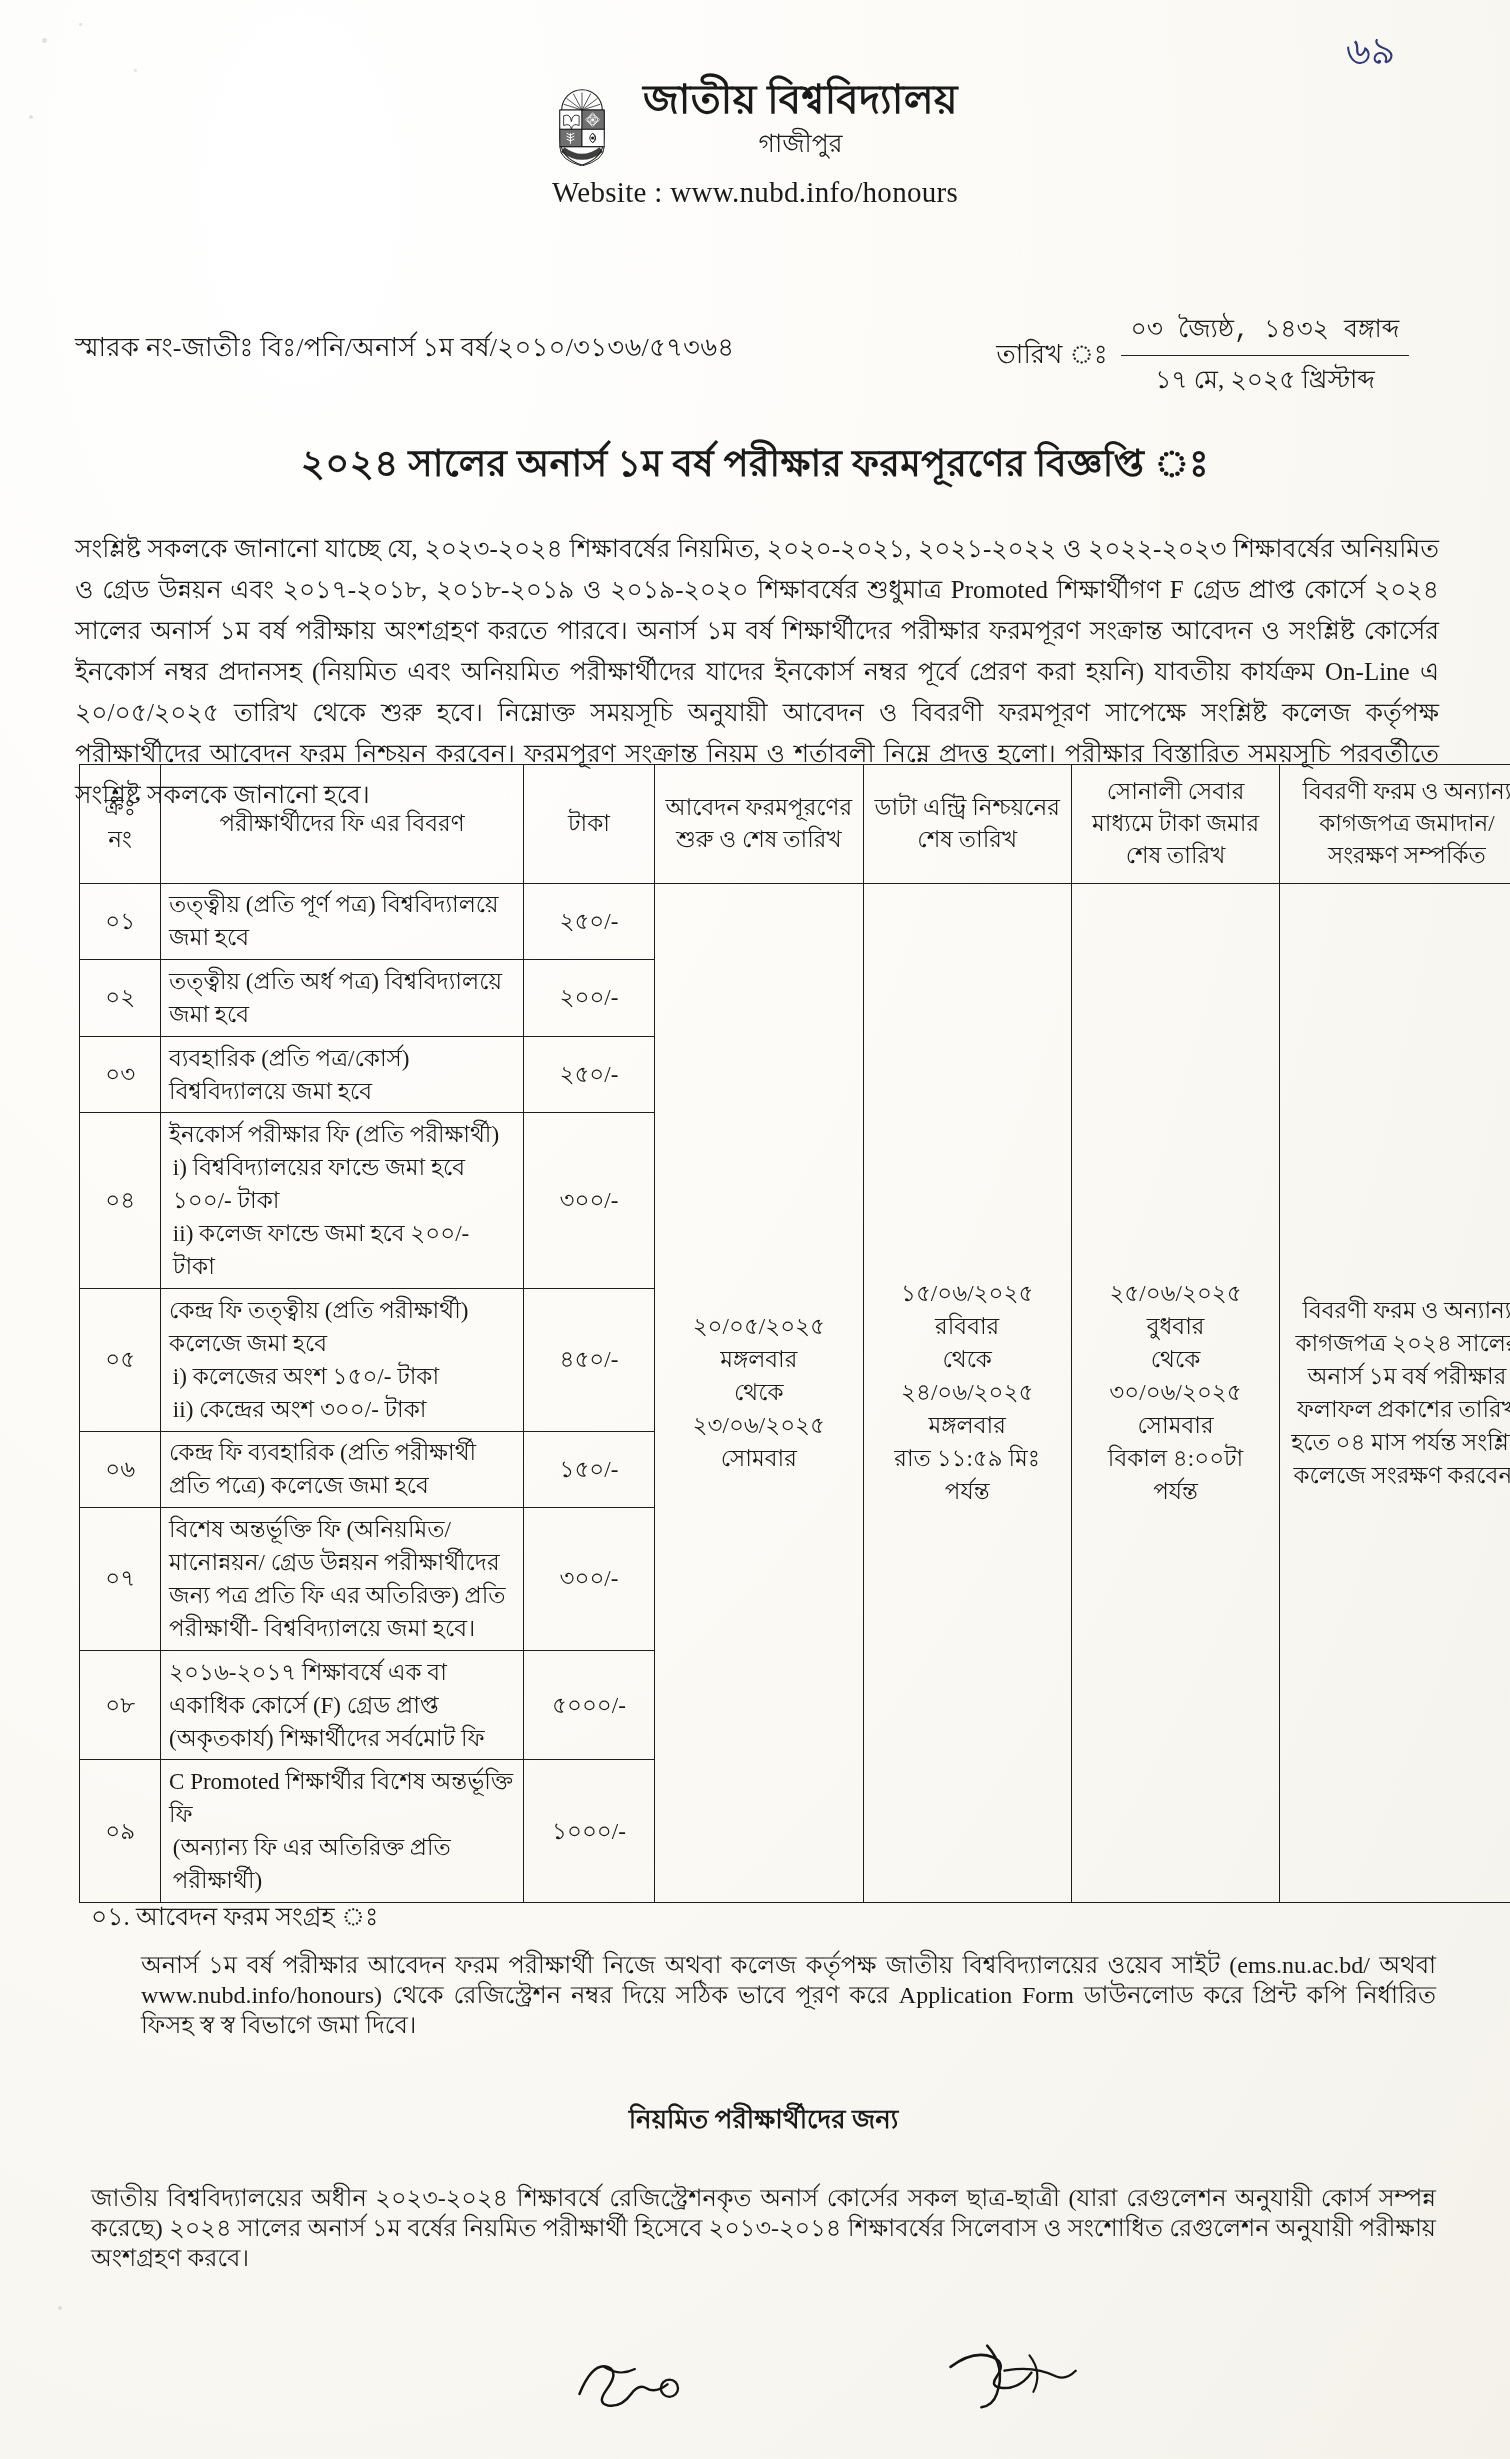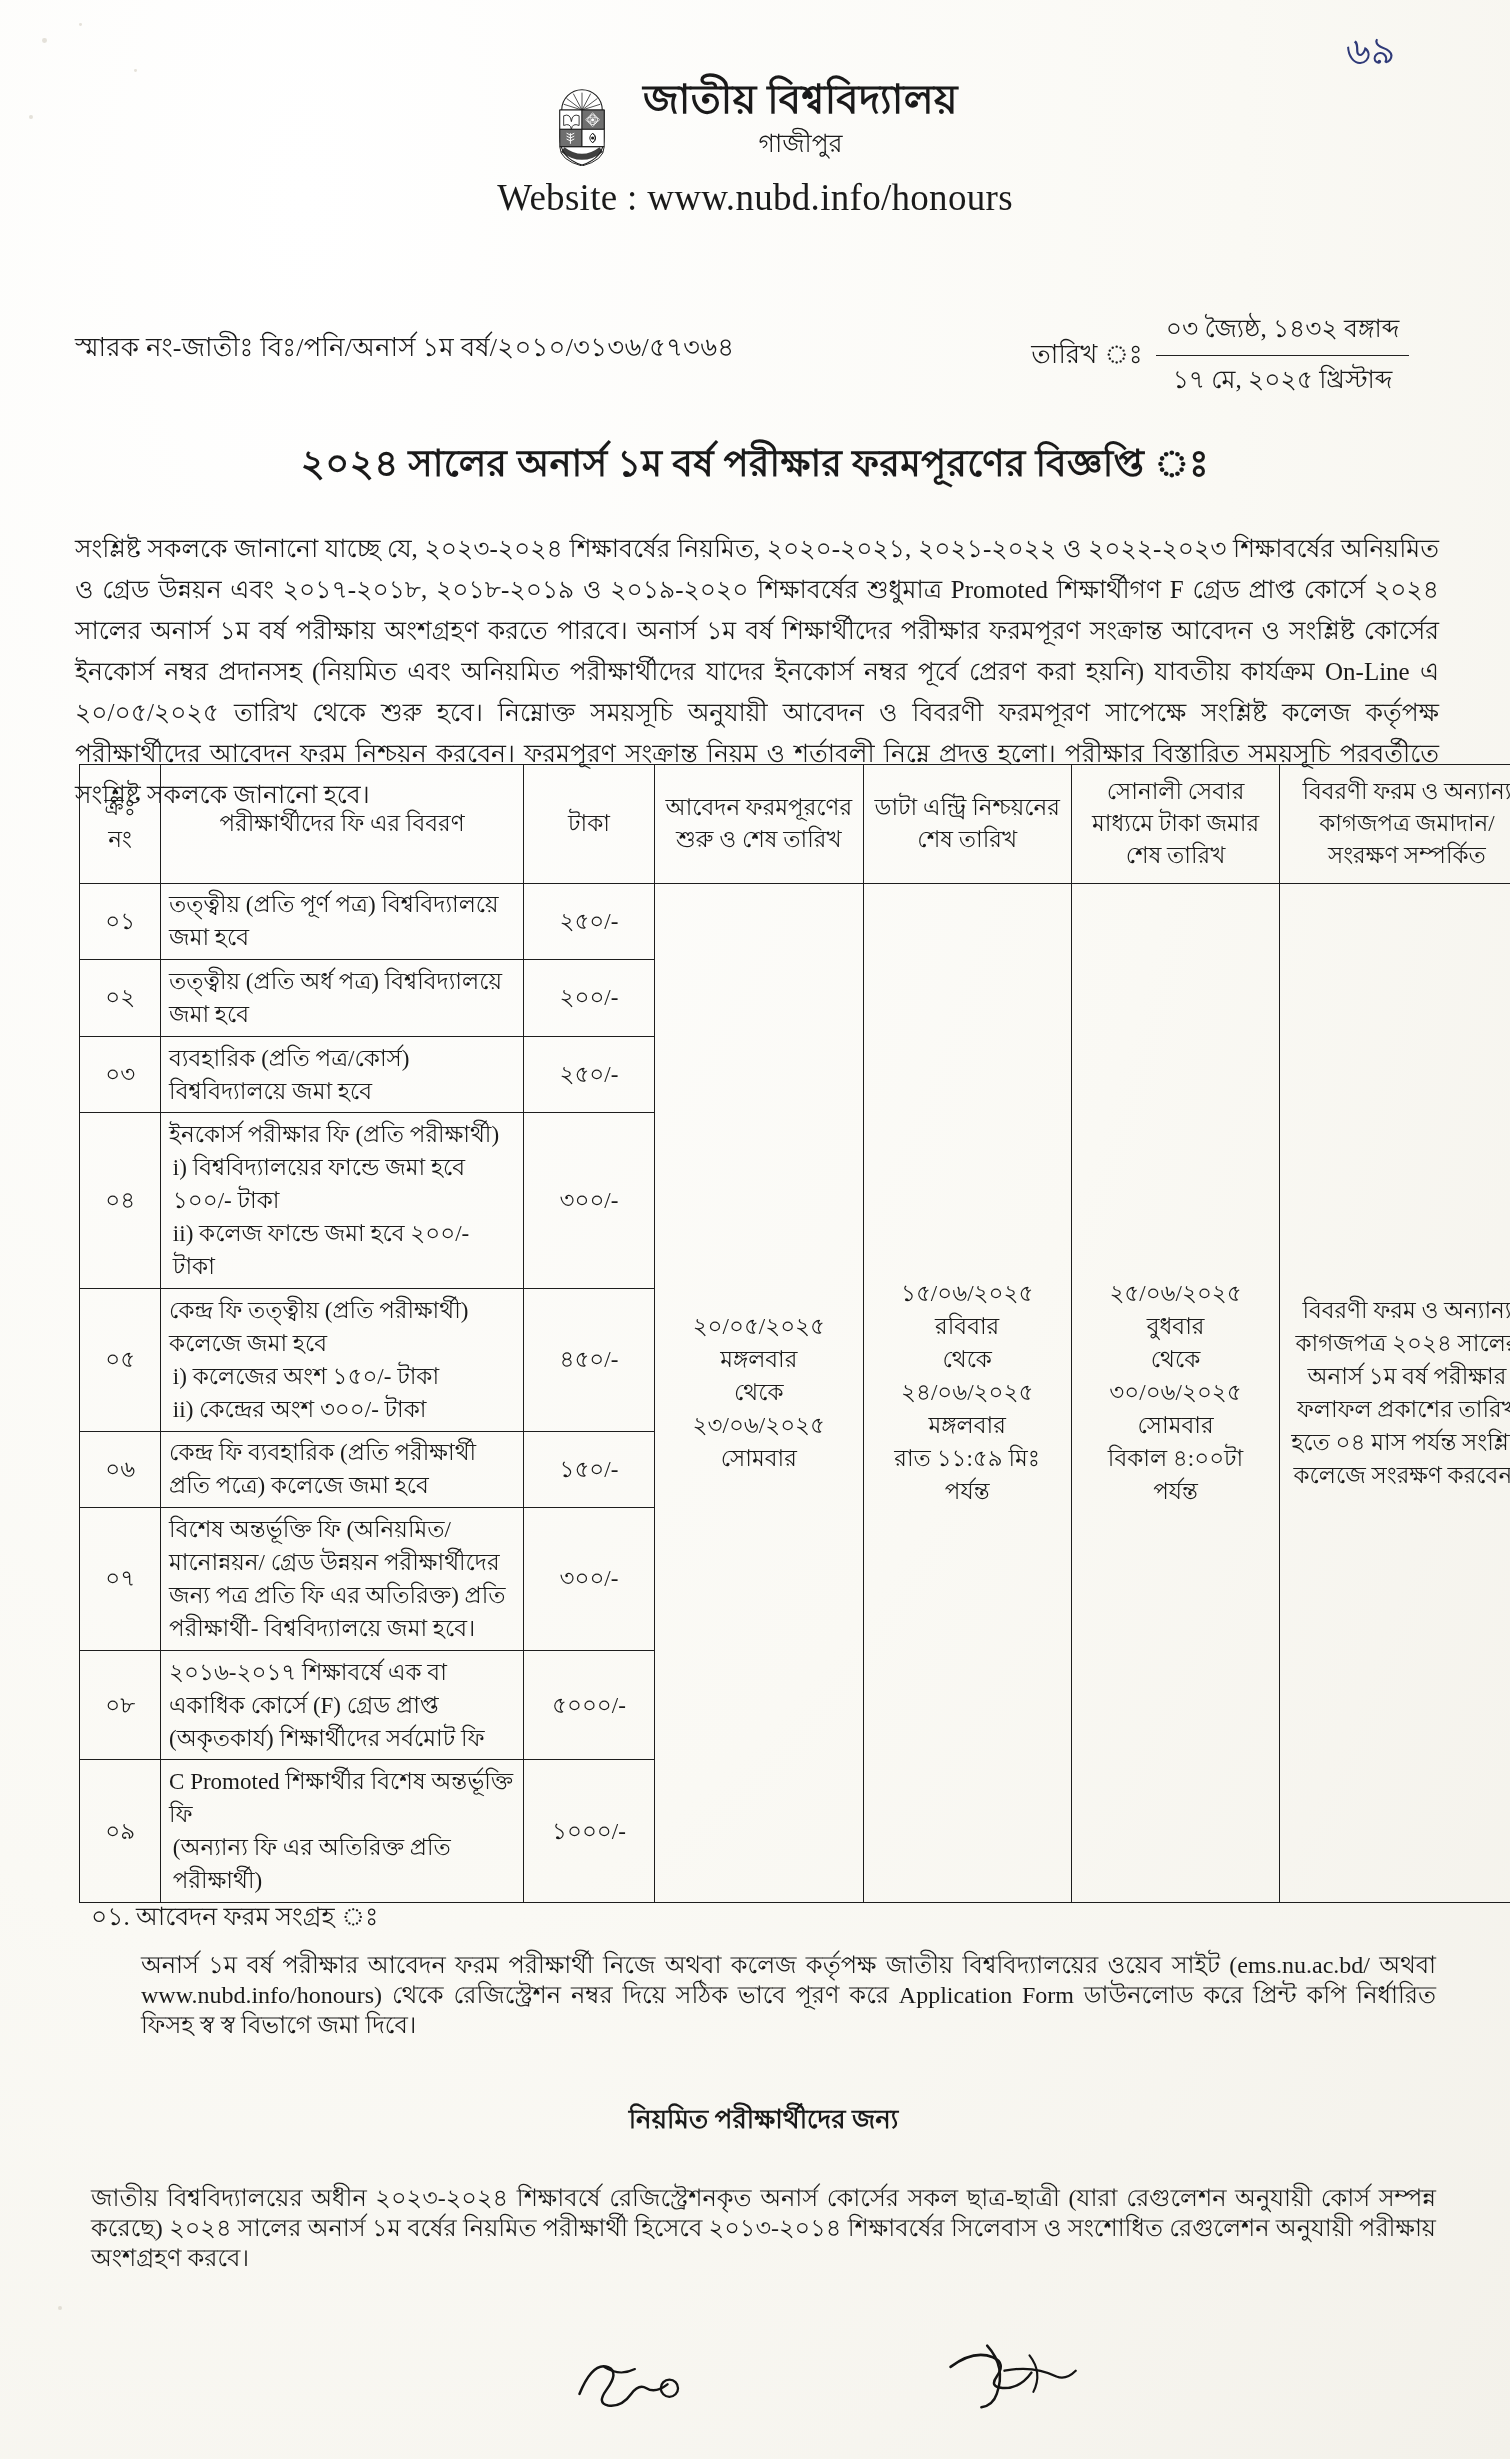--- a/index.html
+++ b/index.html
@@ -32,21 +32,21 @@
     display:inline-block;vertical-align:middle;
     width:60px;height:83px;margin-right:27px;position:relative;top:5.8px;
   }
   .headtext{display:inline-block;vertical-align:middle;text-align:center;}
   .uni-name{
     font-size:40px;font-weight:700;letter-spacing:0.5px;line-height:1.15;
     font-family:"Liberation Serif","DejaVu Serif",serif;
   }
   .uni-place{font-size:25px;line-height:1.35;margin-top:4px;}
   .website{
-    margin-top:15.4px;font-size:37px;letter-spacing:0.3px;
+    margin-top:15.4px;font-size:29px;letter-spacing:0.3px;
     font-family:"Liberation Serif",serif;
   }
 
   
   .memorow{position:absolute;top:317px;left:0;width:100%;height:77px;}
   .memo{
     position:absolute;left:75px;top:9.6px;font-size:26px;letter-spacing:0.2px;
     white-space:nowrap;
   }
   .datewrap{position:absolute;right:101px;top:-7.7px;display:flex;align-items:center;gap:13.4px;}
@@ -160,21 +160,21 @@
       <div class="uni-place">গাজীপুর</div>
     </span>
     <div class="website">Website : www.nubd.info/honours</div>
   </div>
 
   <div class="memorow">
     <div class="memo">স্মারক নং-জাতীঃ বিঃ/পনি/অনার্স ১ম বর্ষ/২০১০/৩১৩৬/৫৭৩৬৪</div>
     <div class="datewrap">
       <span class="datelabel">তারিখ ঃ</span>
       <span class="datestack">
-        <span class="d1" style="display:block;">০৩ জ্যৈষ্ঠ, ১৪৩২ বঙ্গাব্দ</span>
+        <span class="d1" style="display:block;font-family:Liberation Mono, monospace;">০৩ জ্যৈষ্ঠ, ১৪৩২ বঙ্গাব্দ</span>
         <span class="d2" style="display:block;">১৭ মে, ২০২৫ খ্রিস্টাব্দ</span>
       </span>
     </div>
   </div>
 
   <div class="title">২০২৪ সালের অনার্স ১ম বর্ষ পরীক্ষার ফরমপূরণের বিজ্ঞপ্তি ঃ</div>
 
   <div class="intro">সংশ্লিষ্ট সকলকে জানানো যাচ্ছে যে, ২০২৩-২০২৪ শিক্ষাবর্ষের নিয়মিত, ২০২০-২০২১, ২০২১-২০২২ ও ২০২২-২০২৩ শিক্ষাবর্ষের অনিয়মিত ও গ্রেড উন্নয়ন এবং ২০১৭-২০১৮, ২০১৮-২০১৯ ও ২০১৯-২০২০ শিক্ষাবর্ষের শুধুমাত্র Promoted শিক্ষার্থীগণ F গ্রেড প্রাপ্ত কোর্সে ২০২৪ সালের অনার্স ১ম বর্ষ পরীক্ষায় অংশগ্রহণ করতে পারবে। অনার্স ১ম বর্ষ শিক্ষার্থীদের পরীক্ষার ফরমপূরণ সংক্রান্ত আবেদন ও সংশ্লিষ্ট কোর্সের ইনকোর্স নম্বর প্রদানসহ (নিয়মিত এবং অনিয়মিত পরীক্ষার্থীদের যাদের ইনকোর্স নম্বর পূর্বে প্রেরণ করা হয়নি) যাবতীয় কার্যক্রম On-Line এ ২০/০৫/২০২৫ তারিখ থেকে শুরু হবে। নিম্নোক্ত সময়সূচি অনুযায়ী আবেদন ও বিবরণী ফরমপূরণ সাপেক্ষে সংশ্লিষ্ট কলেজ কর্তৃপক্ষ পরীক্ষার্থীদের আবেদন ফরম নিশ্চয়ন করবেন। ফরমপূরণ সংক্রান্ত নিয়ম ও শর্তাবলী নিম্নে প্রদত্ত হলো। পরীক্ষার বিস্তারিত সময়সূচি পরবর্তীতে সংশ্লিষ্ট সকলকে জানানো হবে।</div>
 
   <table class="tbl">

